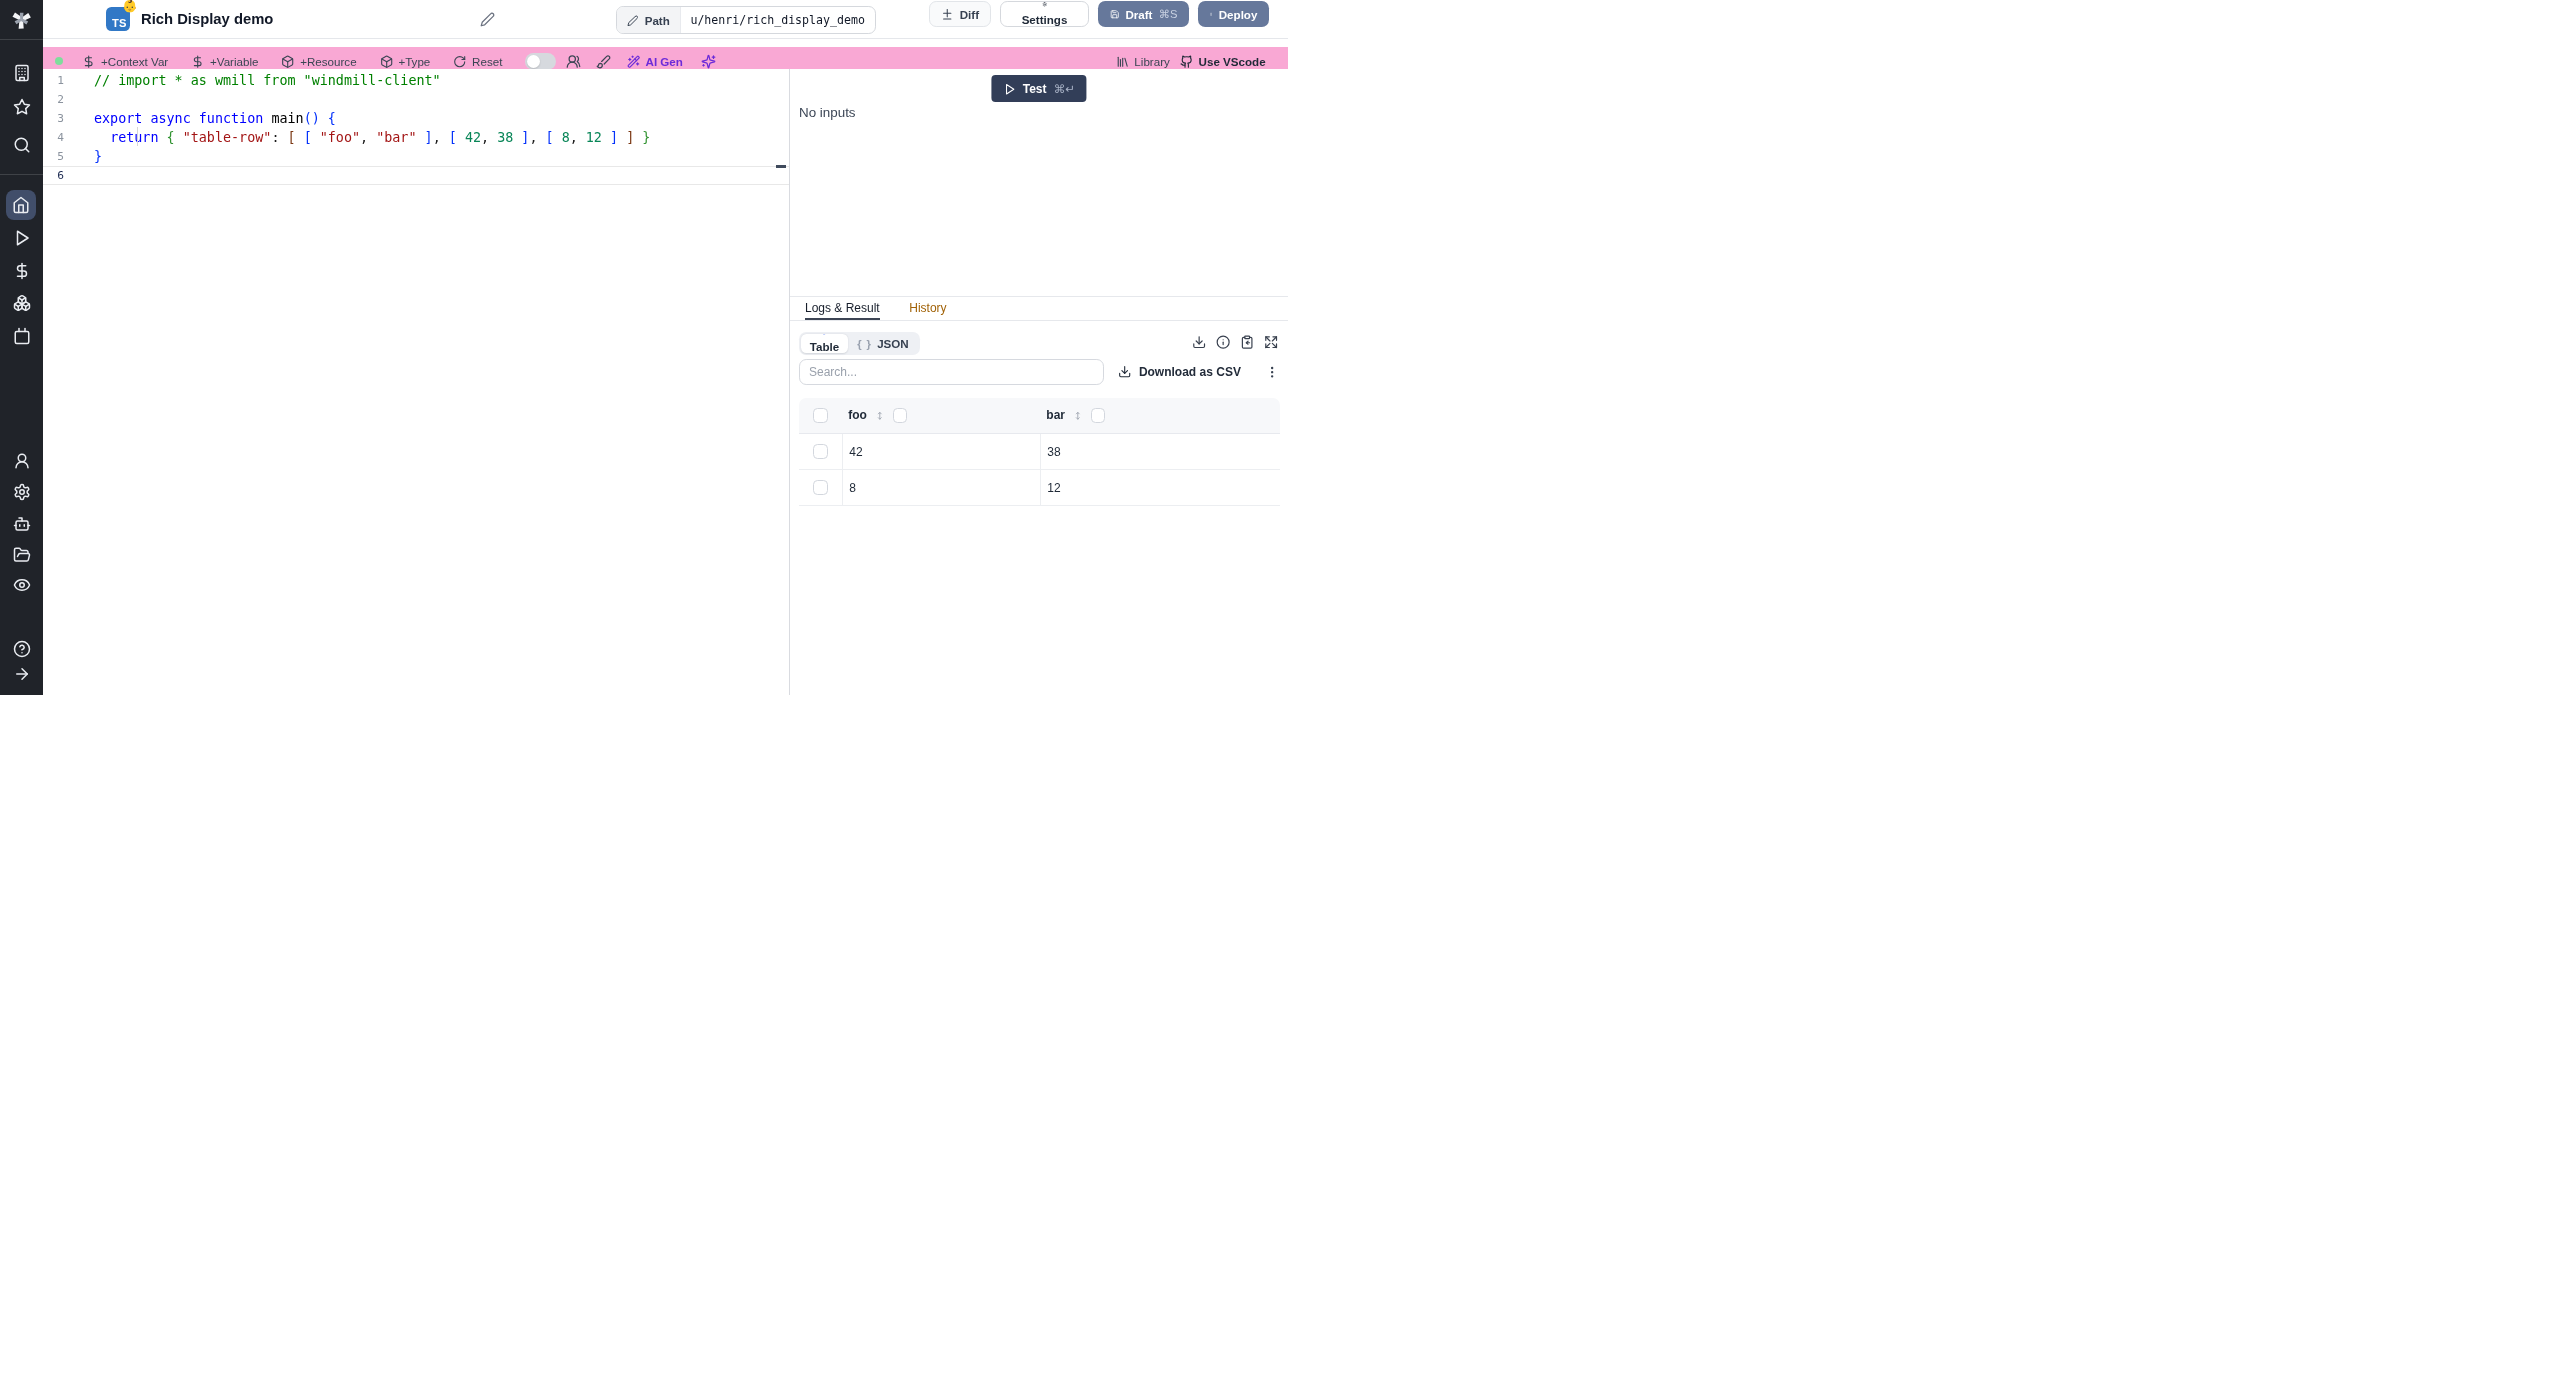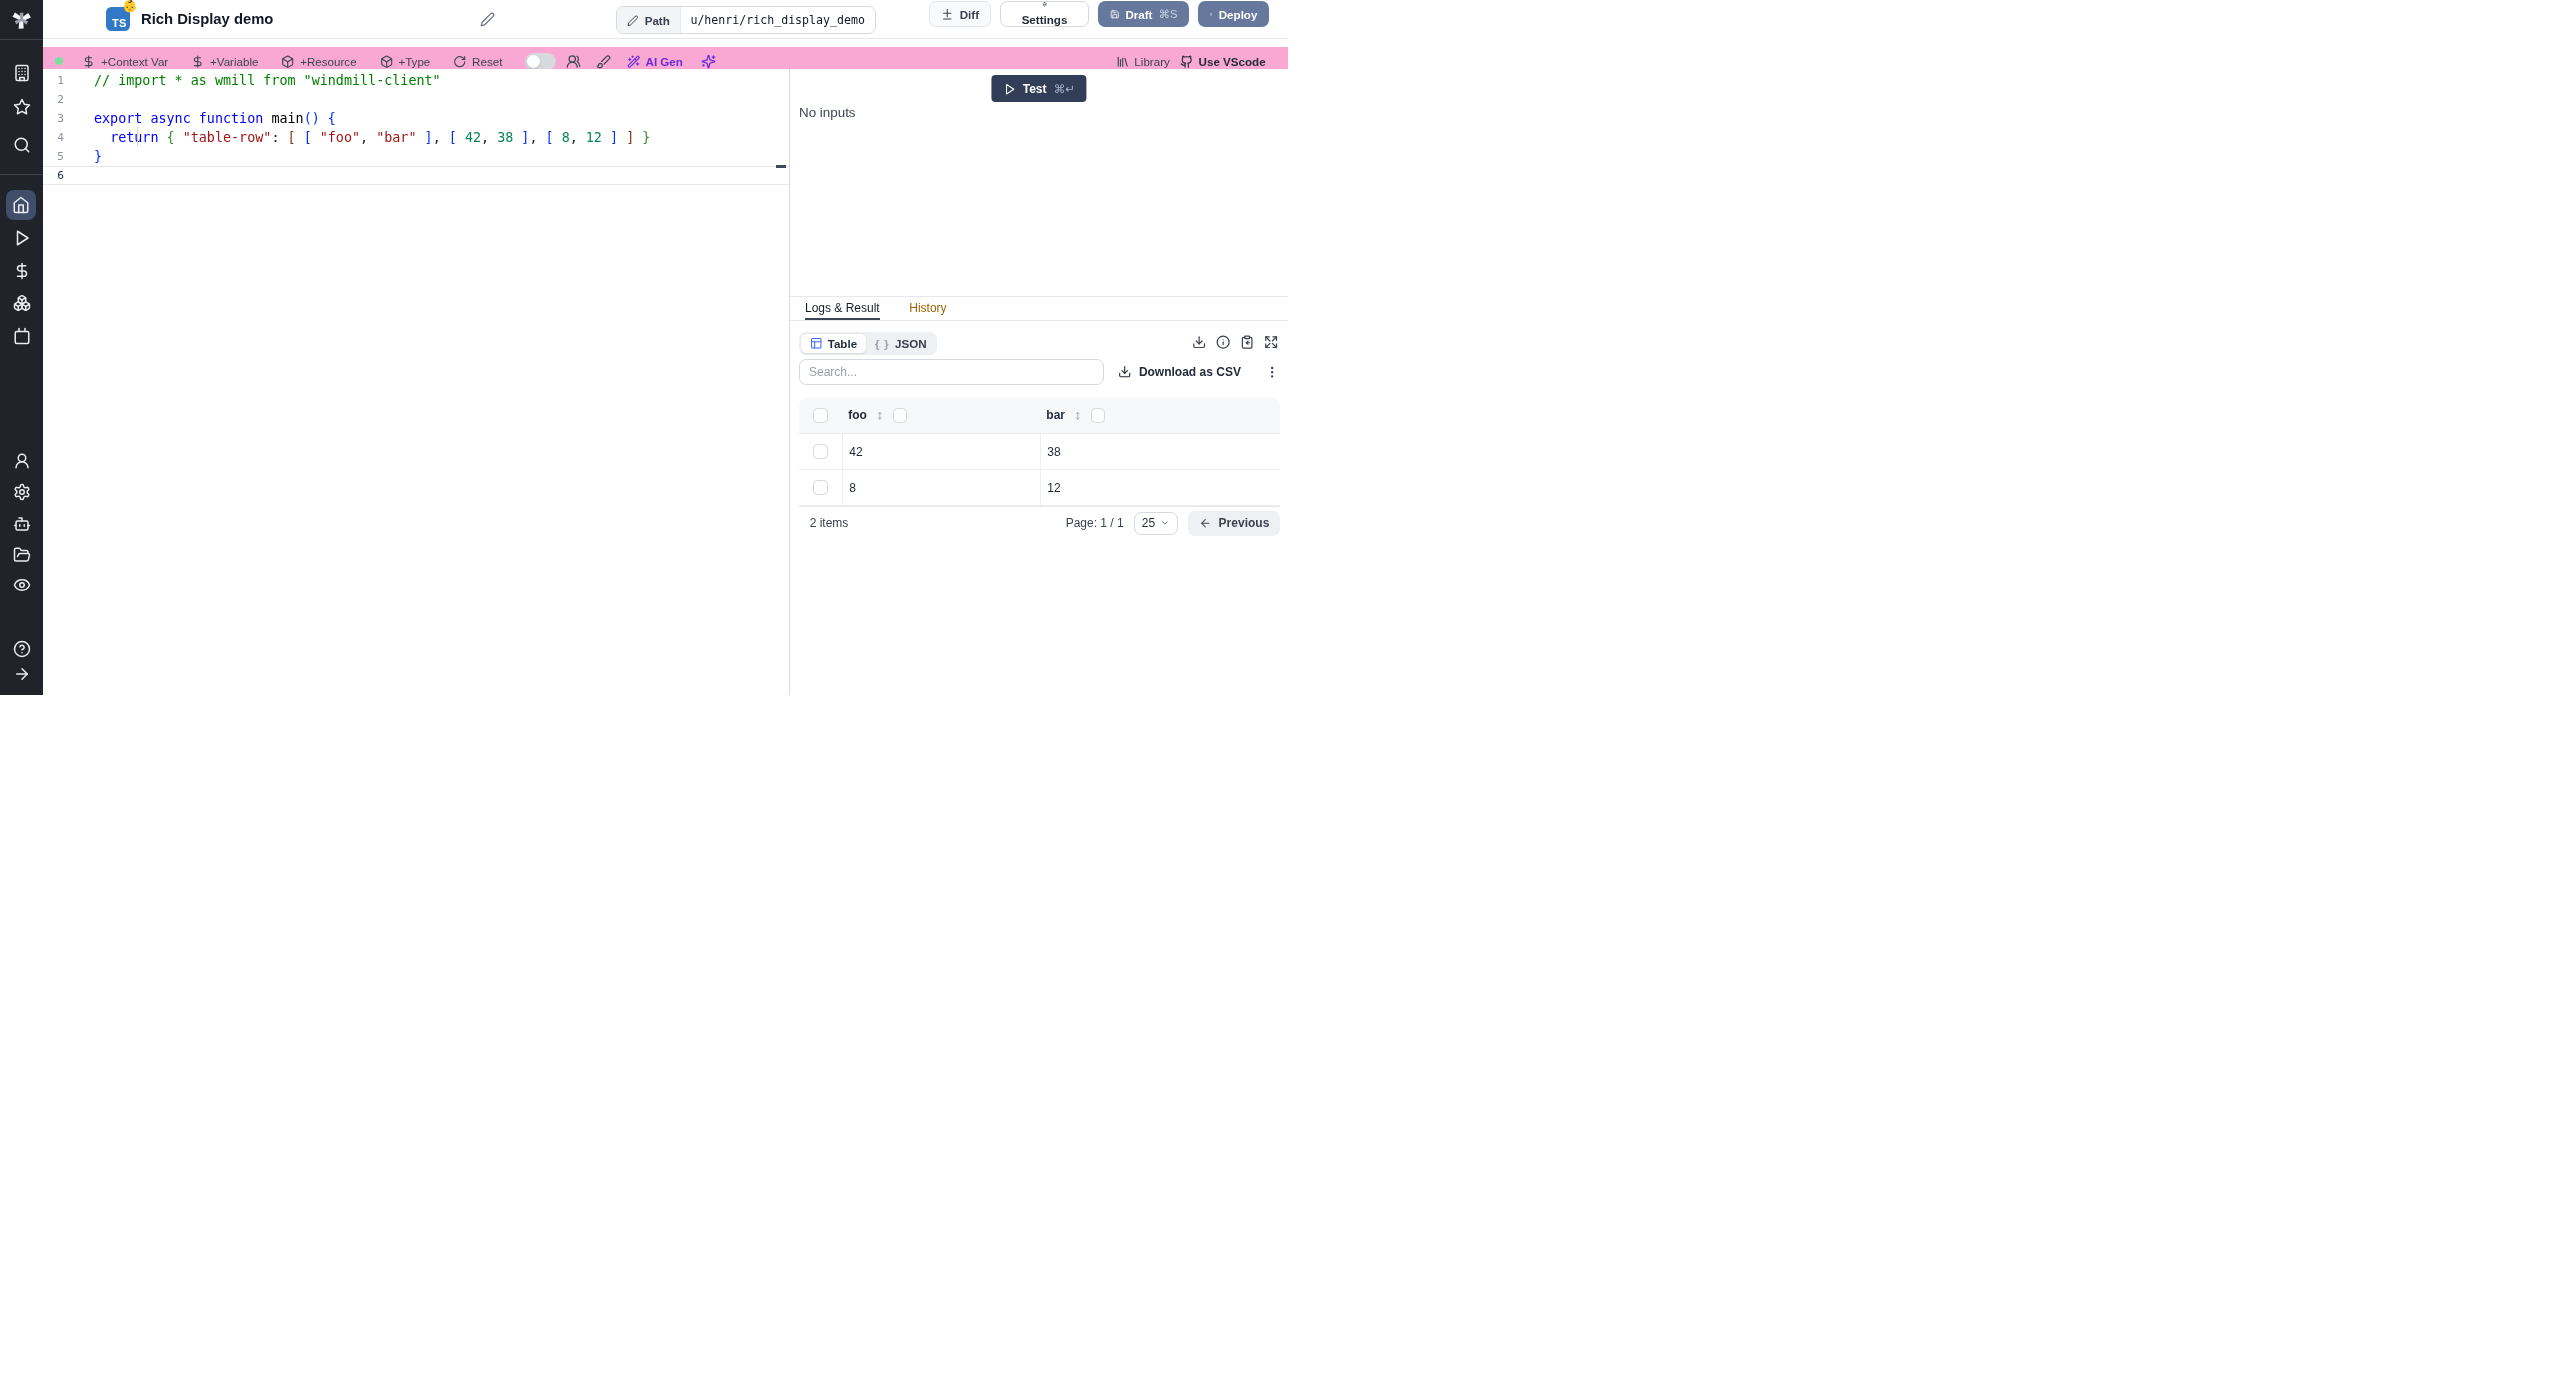--- a/index.html
+++ b/index.html
@@ -72,21 +72,21 @@
   #rpanel{position:absolute;left:790px;top:69px;right:0;bottom:0;background:#fff;}
   #test-btn{position:absolute;top:6.3px;left:50%;transform:translateX(-50%);height:27px;background:var(--test_button);border-radius:4px;color:#fff;display:flex;align-items:center;gap:7.2px;padding:0 11.6px;font-size:12px;font-weight:700;cursor:pointer;}
   #test-btn .shortcut{color:#aab4c8;font-weight:400;font-size:11.6px;}
   #test-btn svg{width:12.5px;height:12.5px;}
   #no-inputs{position:absolute;left:9px;top:36px;font-size:13.4px;color:#3c4656;}
   #rp-tabs{position:absolute;top:227px;left:0;right:0;height:25px;border-top:0.9px solid #e6e8ec;border-bottom:0.9px solid #e6e8ec;display:flex;padding-left:15px;gap:29.5px;}
   .tab{display:flex;align-items:center;font-size:12px;color:#a16207;cursor:pointer;border-bottom:2.7px solid transparent;padding-top:1.8px;font-weight:500;}
   .tab.active{color:#171e2b;border-bottom-color:var(--tab_underline);}
   #seg{position:absolute;top:263px;left:9px;height:23px;background:#eef0f4;border-radius:7.2px;display:flex;align-items:center;padding:1.8px;}
   .seg-item{height:19.7px;display:flex;align-items:center;gap:5.4px;padding:0 9px;border-radius:5.4px;font-size:11.6px;color:#374151;cursor:pointer;font-weight:600;}
-  .seg-item.active{background:#fff;box-shadow:0 0.9px 1.8px rgba(16,24,40,.12);color:#1f2937;}
+  .seg-item.active{background:#fff;box-shadow:0 0.9px 1.8px rgba(16,24,40,.12);color:#1f2937;flex-direction:column;}
   .braces{color:#98a0ae;font-weight:700;font-size:11.2px;letter-spacing:0.9px;}
   #rp-icons{position:absolute;top:266px;right:9.8px;display:flex;gap:9.8px;color:#39414f;}
   #rp-icons svg{width:14.3px;height:14.3px;cursor:pointer;}
   #search-row{position:absolute;top:290px;left:9px;right:9px;height:26px;display:flex;align-items:center;}
   #search-input{width:305px;height:26px;border:0.9px solid #d6d9df;border-radius:7.2px;padding:0 9px;font-size:12px;color:#1f2937;outline:none;font-family:"Liberation Sans",sans-serif;}
   #search-input::placeholder{color:#9aa1ac;}
   #csv-btn{margin-left:14.3px;display:flex;align-items:center;gap:7.2px;font-size:12px;font-weight:600;color:#232c3a;cursor:pointer;}
   #csv-btn svg{width:13.4px;height:13.4px;}
   #dots-btn{margin-left:auto;width:14.3px;height:14.3px;color:#374151;cursor:pointer;}
 
@@ -540,34 +540,15 @@
             <div class="checkbox"></div>
           </div>
           <div class="col-a">
             <span class="cell-text">8</span>
           </div>
           <div class="col-b">
             <span class="cell-text">12</span>
           </div>
         </div>
       </div>
-    <div class="t-footer">
-      <span id="items-count">2 items</span>
-      <div id="footer-right">
-        <span id="page-indicator">Page: 1 / 1</span>
-        <div id="page-size">
-          <span>25</span>
-          <svg class="ic" viewBox="0 0 24 24">
-              <path d="m6 9 6 6 6-6"></path>
-            </svg>
-        </div>
-        <div id="prev-btn">
-          <svg class="ic" viewBox="0 0 24 24">
-              <path d="M19 12H5"></path>
-              <path d="m12 19-7-7 7-7"></path>
-            </svg>
-          <span>Previous</span>
-        </div>
-      </div>
-    </div>
   </div>
 </div>
 
 
 </body></html>

